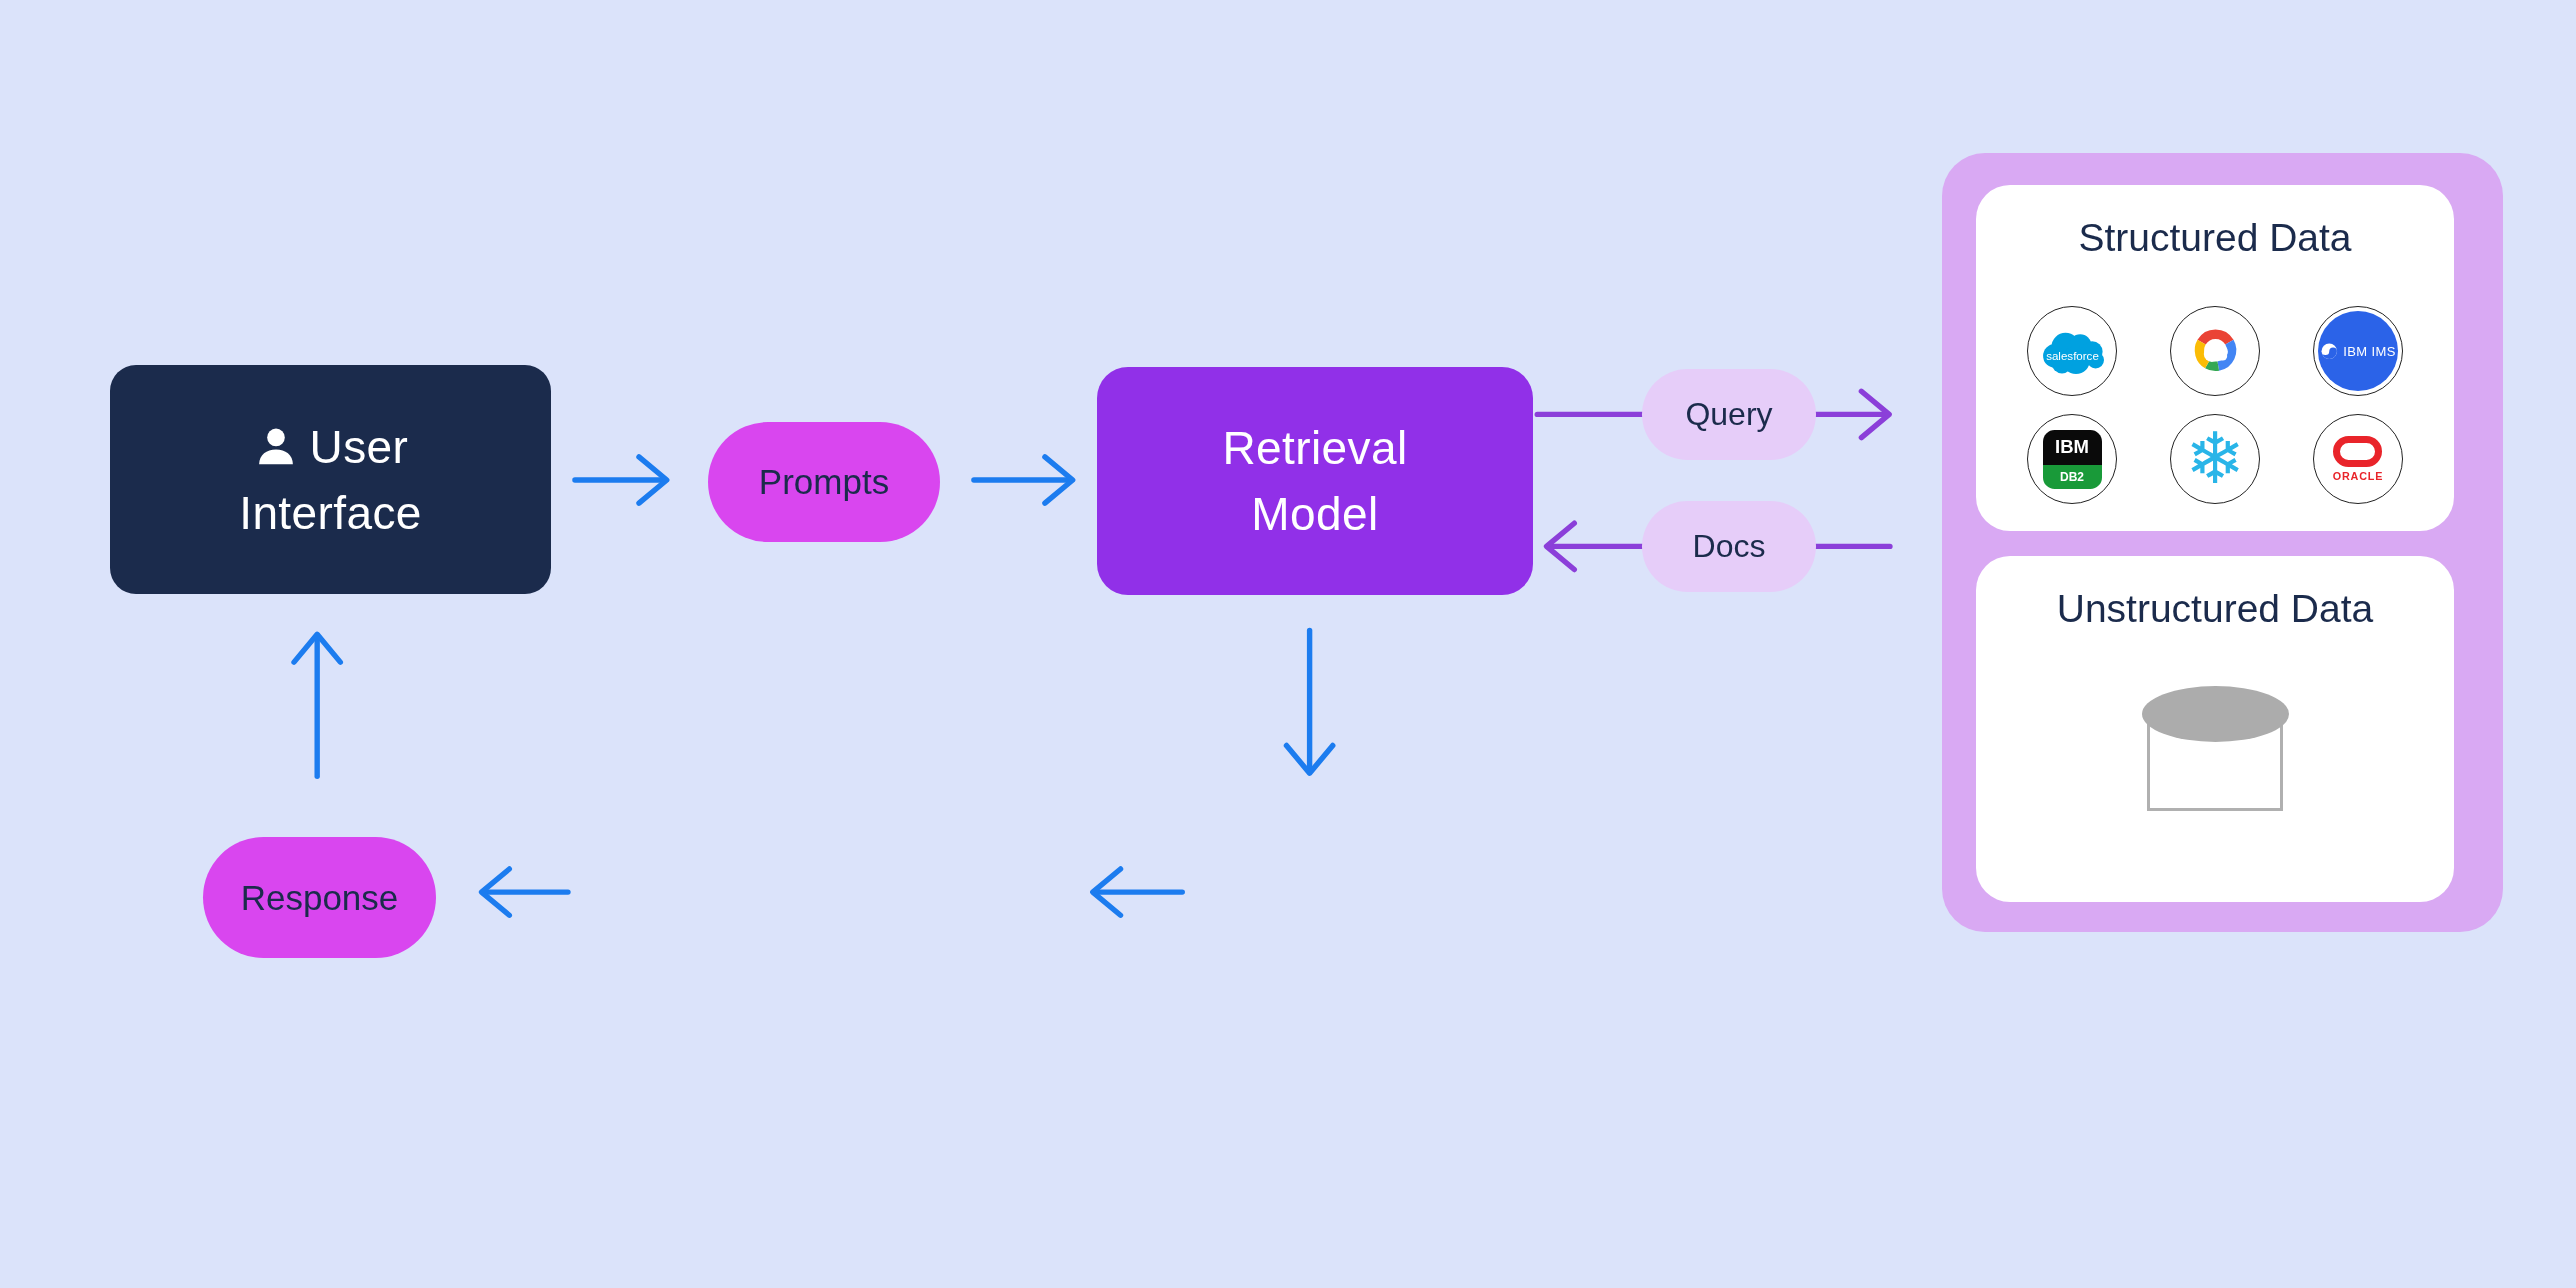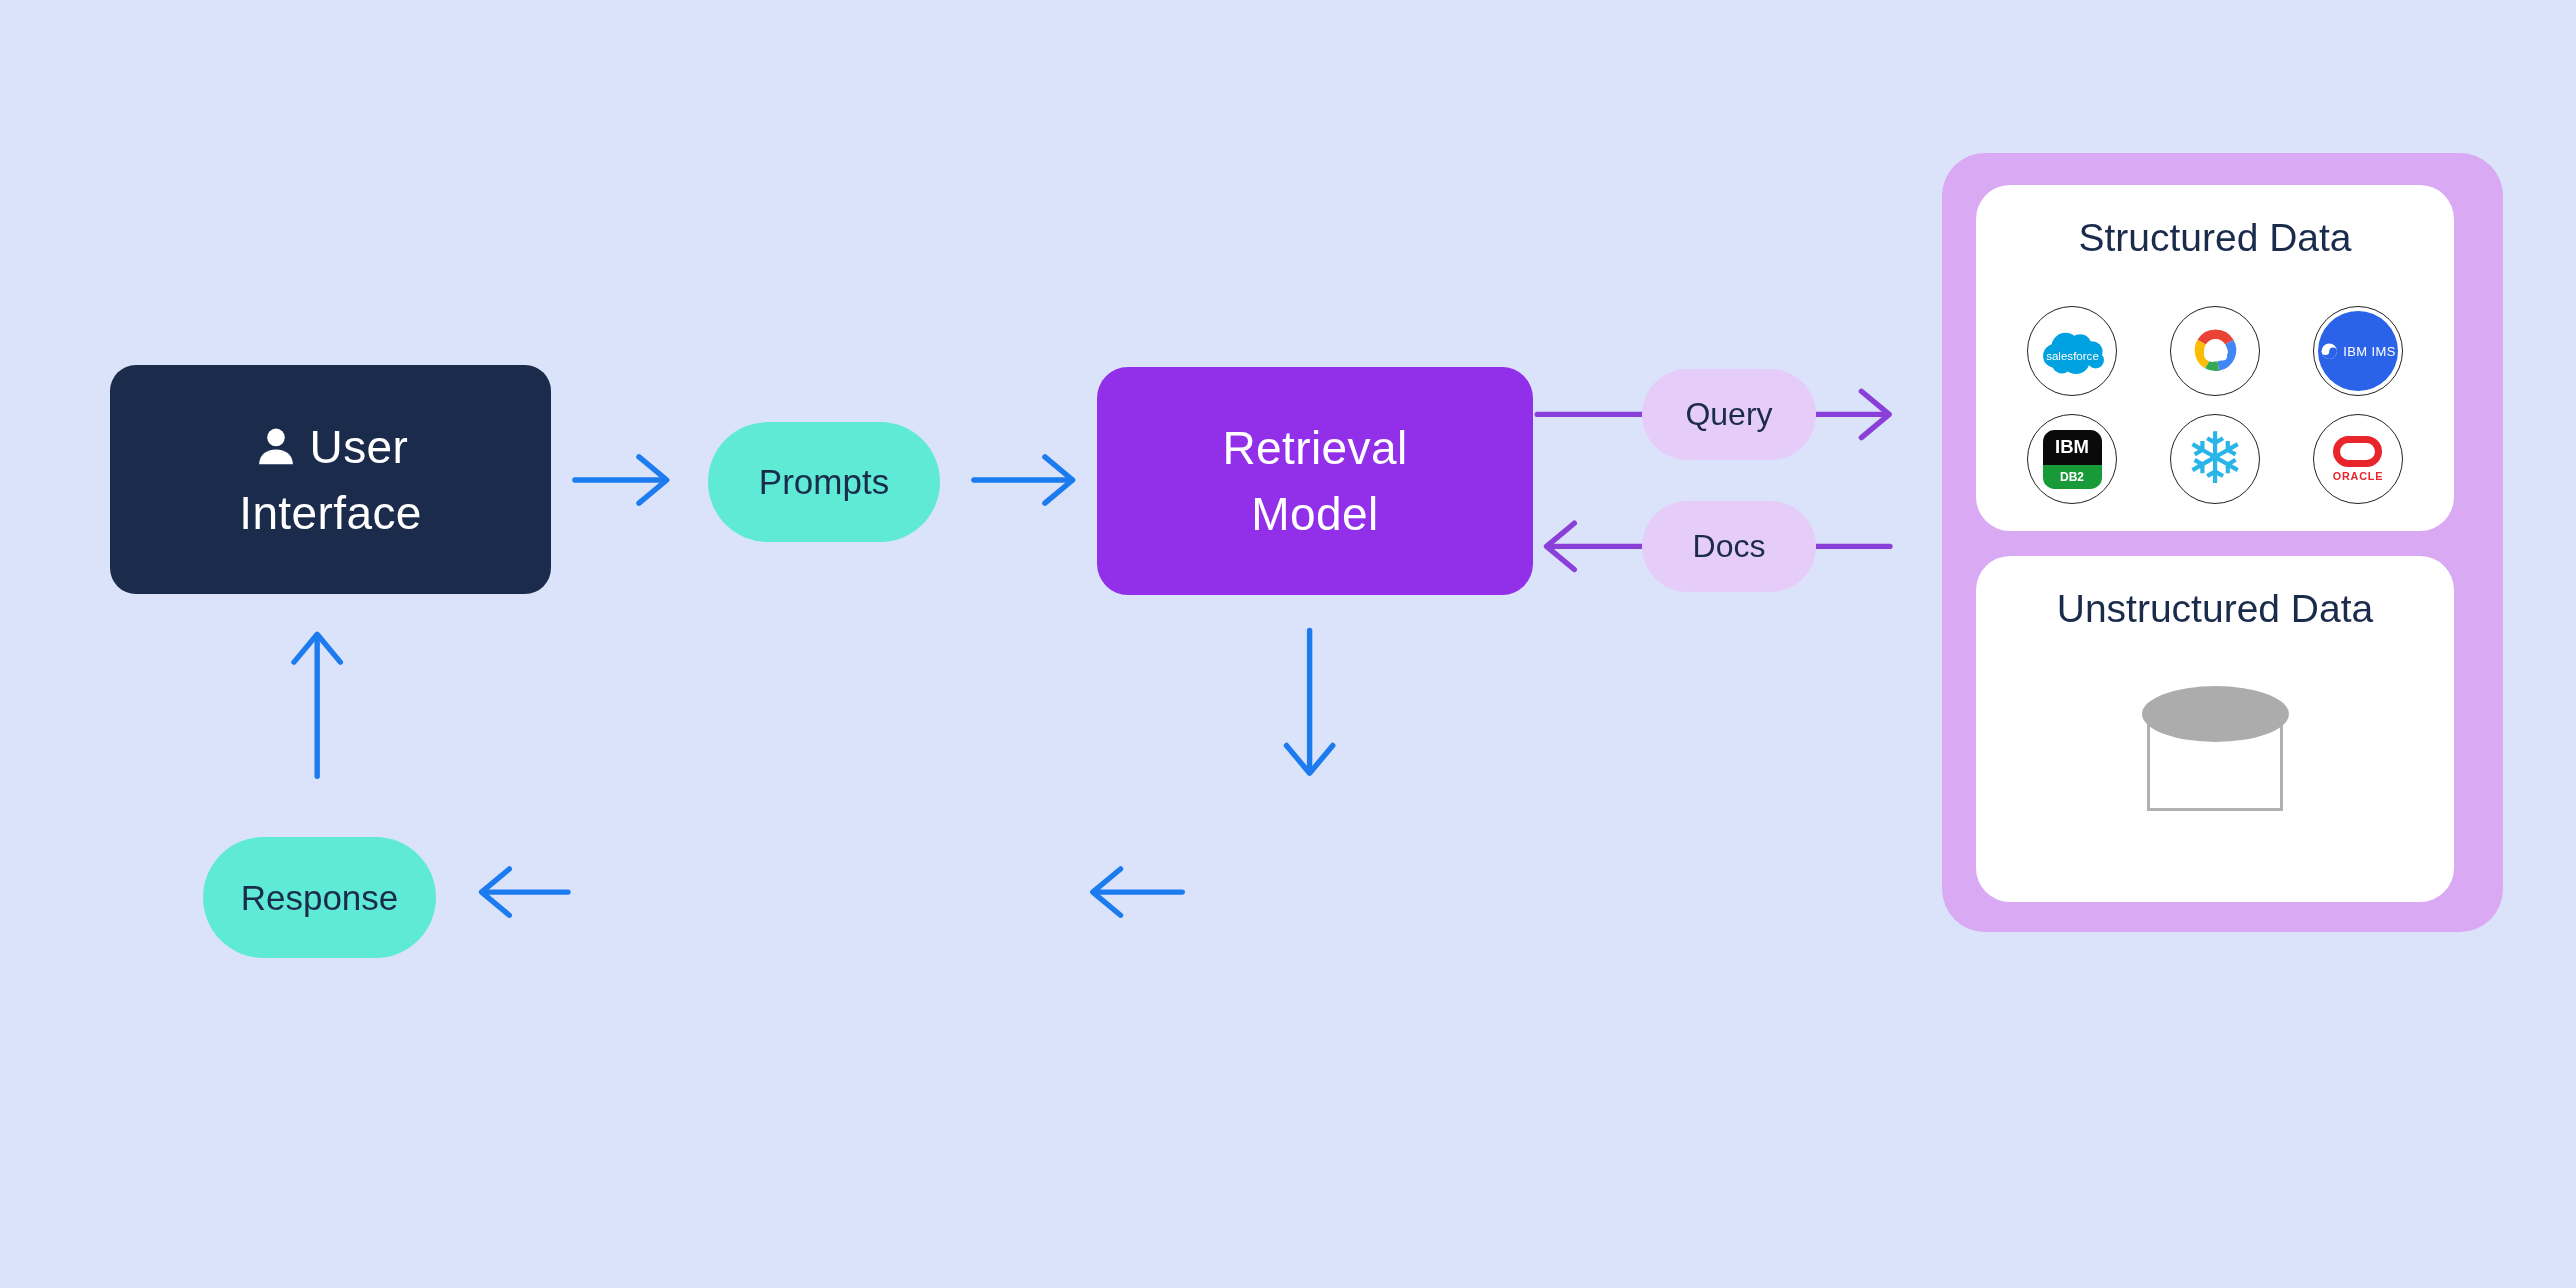--- a/index.html
+++ b/index.html
@@ -9,21 +9,21 @@
     font-family:"Liberation Sans","DejaVu Sans",sans-serif;
     color:#1B2B4C;
   }
   .arrow-layer{position:absolute;left:0;top:0;width:2576px;height:1288px;pointer-events:none;}
   .node{position:absolute;display:flex;align-items:center;justify-content:center;text-align:center;box-sizing:border-box;}
   .big-label{font-size:46px;line-height:66px;font-weight:400;letter-spacing:0.4px;}
   .white-text{color:#FFFFFF;}
   .navy-box{background:#1B2B4C;border-radius:26px;}
   .purple-box{background:#9130E8;border-radius:31px;}
   .blue-box{background:#1877F0;border-radius:31px;}
-  .pill-blue{background:#5eead4;border-radius:771px;font-size:35px;}
+  .pill-blue{background:#d946ef;border-radius:771px;font-size:35px;}
   .pill-lav{background:#E6CDF9;border-radius:771px;font-size:32px;}
   .pill-two-line{font-size:32px;line-height:45px;}
   .icon-row{display:flex;align-items:center;justify-content:center;gap:10.8px;}
   .panel{position:absolute;left:1942px;top:116px;width:561px;height:779px;background:#D9A9F3;border-radius:43px;margin-top:37px;}
   .card{position:absolute;left:34px;width:478px;height:346px;background:#FFFFFF;border-radius:34px;}
   .card-structured{top:32px;}
   .card-unstructured{top:403px;}
   .card-title{position:absolute;top:31px;left:0;width:100%;text-align:center;font-size:39px;color:#1B2B4C;}
   .logo-grid{position:absolute;top:121px;left:51px;width:377px;height:202px;}
   .logo-circle{

